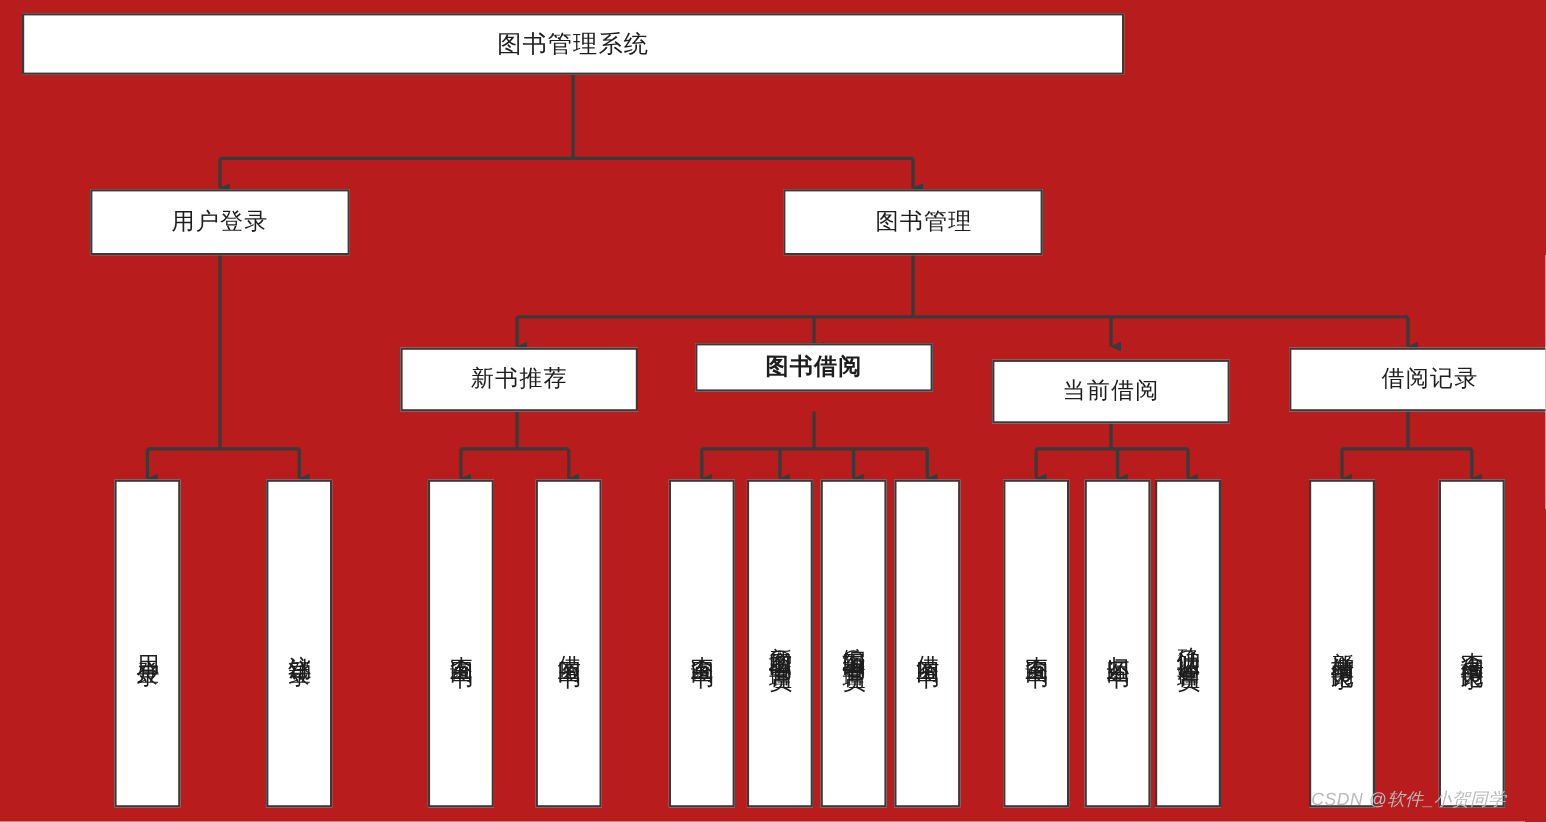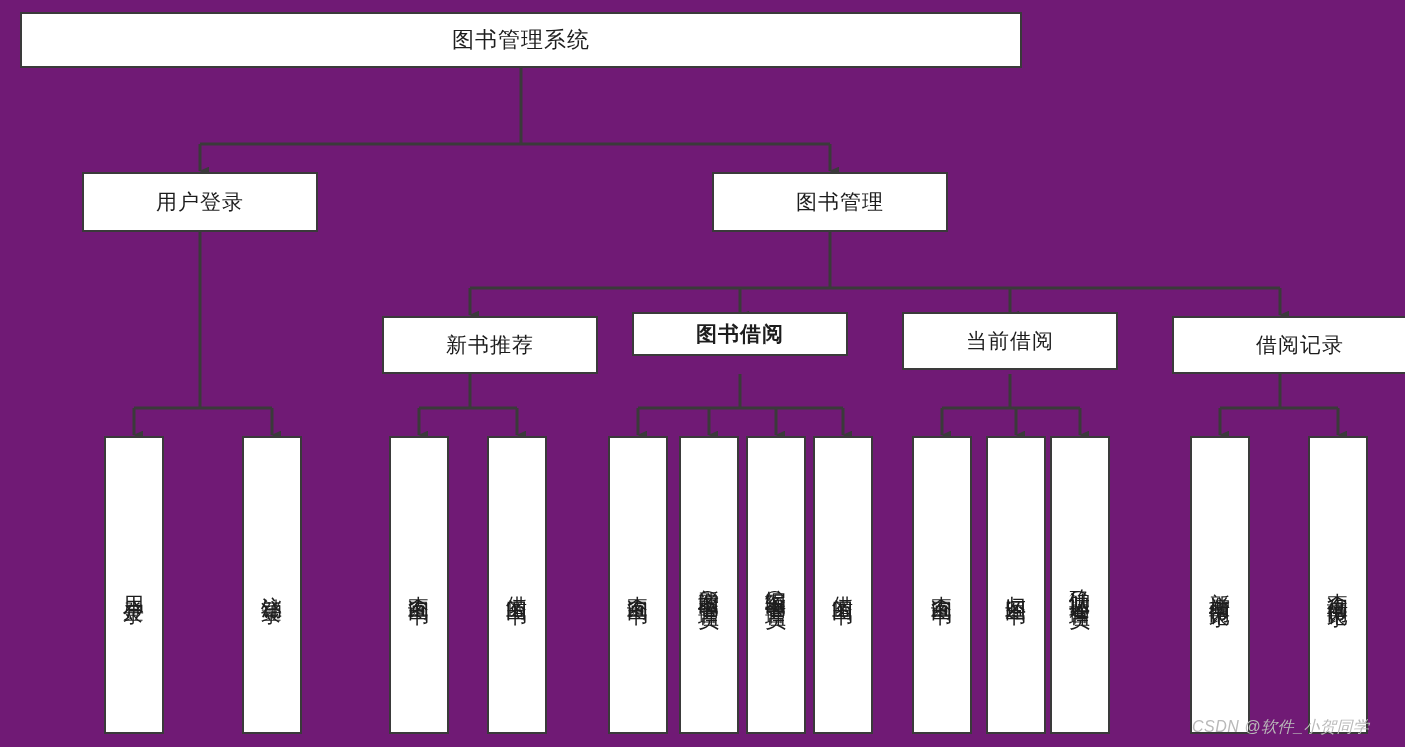--- a/index.html
+++ b/index.html
@@ -8,21 +8,21 @@
     padding: 0;
     background: #ffffff;
   }
   body {
     font-family: "Liberation Sans", "DejaVu Sans", sans-serif;
   }
   #canvas {
     position: relative;
     width: 1405px;
     height: 747px;
-    background: #701a75;
+    background: #b91c1c;
     overflow: hidden;
   }
   #edges {
     position: absolute;
     left: 0;
     top: 0;
     width: 1405px;
     height: 747px;
     pointer-events: none;
   }
@@ -129,27 +129,27 @@
     <span class="node-label">图书管理系统</span>
   </div>
 
   <div class="node horiz" style="left: 82px; top: 172px; width: 236px; height: 60px; border-color: rgb(58, 58, 58);">
     <span class="node-label">用户登录</span>
   </div>
   <div class="node horiz" style="left: 712px; top: 172px; width: 236px; height: 60px; border-color: rgb(58, 58, 58); padding-left: 20px;">
     <span class="node-label">图书管理</span>
   </div>
 
-  <div class="node horiz" style="left: 382px; top: 316px; width: 216px; height: 58px; border-color: rgb(58, 58, 58);">
+  <div class="node horiz" style="left: 364px; top: 316px; width: 216px; height: 58px; border-color: rgb(58, 58, 58);">
     <span class="node-label">新书推荐</span>
   </div>
   <div class="node horiz" style="left: 632px; top: 312px; width: 216px; height: 44px; border-color: rgb(58, 58, 58); font-weight: bold;">
     <span class="node-label">图书借阅</span>
   </div>
-  <div class="node horiz" style="left: 902px; top: 312px; width: 216px; height: 58px; border-color: rgb(58, 58, 58);">
+  <div class="node horiz" style="left: 902px; top: 327px; width: 216px; height: 58px; border-color: rgb(58, 58, 58);">
     <span class="node-label">当前借阅</span>
   </div>
   <div class="node horiz" style="left: 1172px; top: 316px; width: 240px; height: 58px; border-color: rgb(58, 58, 58); padding-left: 16px;">
     <span class="node-label">借阅记录</span>
   </div>
 
   <div class="node vert" style="left: 104px; top: 436px; width: 60px; height: 298px; border-color: rgb(58, 58, 58);">
     <span class="node-label">用户登录</span>
   </div>
   <div class="node vert" style="left: 242px; top: 436px; width: 60px; height: 298px; border-color: rgb(58, 58, 58);">

